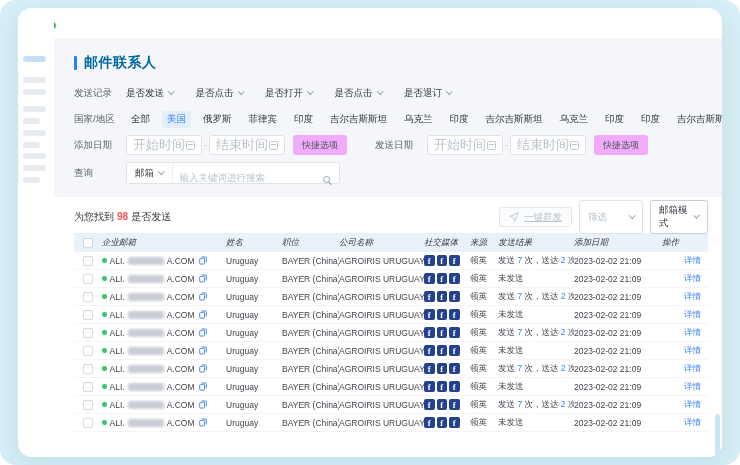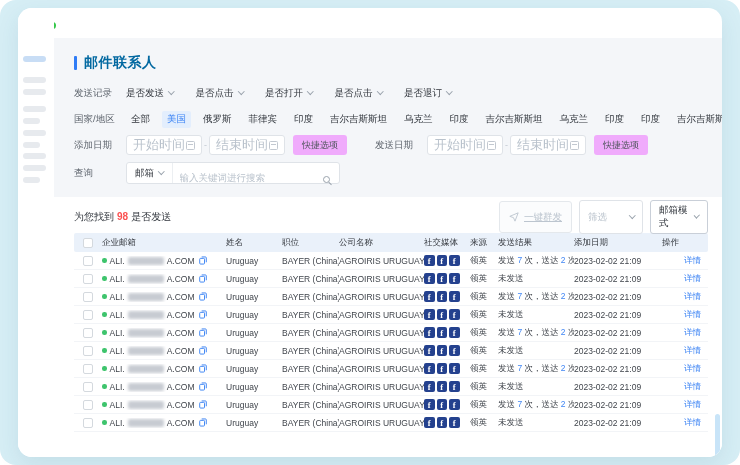--- a/index.html
+++ b/index.html
@@ -75,30 +75,30 @@
   .query-input::placeholder { color:#b9c2cc; }
   .mag { position:relative; width:7px; height:7px; border:1.2px solid #9aa3ad; border-radius:50%; margin-right:9px; flex:0 0 auto; }
   .mag::after { content:""; position:absolute; width:4px; height:1.2px; background:#9aa3ad; bottom:-2px; right:-3px; transform:rotate(45deg); }
 
   
   .results { background:#fff; flex:1; padding:8px 14px 0 20px; position:relative; }
   .summary-row { display:flex; align-items:center; justify-content:space-between; height:24px; margin-bottom:4px; }
   .summary { font-size:10px; color:#30353c; }
   .count { color:#fa5151; font-weight:bold; margin:0 3px; }
   .act-btns { display:flex; gap:7px; align-items:center; }
-  .btn-dis { display:flex; align-items:center; gap:5px; height:32px; padding:0 9px; background:#fbfcfd;
+  .btn-dis { display:flex; align-items:center; gap:5px; height:20px; padding:0 9px; background:#fbfcfd;
     border:1px solid #e4e8ec; border-radius:3px; font-size:9.5px; color:#bcc5cf; cursor:not-allowed;text-decoration:underline; }
   .sel { display:flex; align-items:center; justify-content:space-between; height:22px; background:#fff;
     border:1px solid #dfe3e8; border-radius:3px; font-size:9.5px; padding:16px 8px; cursor:pointer; }
   .sel-filter { width:64px; color:#b9c2cc; }
   .sel-mode { width:58px; color:#2e333a; border-color:#c9cfd8; }
 
   .t-head, .t-row { display:grid; grid-template-columns:28px 124px 56px 57px 85px 46px 28px 76px 82px 53px;
     align-items:center; }
-  .t-head { height:19px; background:#eaf1fa; font-size:8.5px; color:#32363c; border-radius:2px; }
+  .t-head { height:19px; background:#eaf1fa; font-size:8.5px; color:#32363c; border-radius:2px;font-style:italic; }
   .t-row { height:18px; border-bottom:1px solid #f2f4f7; font-size:8.5px; color:#40454c; }
   .cell { overflow:hidden; white-space:nowrap; }
   .cb { width:10px; height:10px; border:1px solid #d4d9de; border-radius:2px; background:#fff; margin-left:9px; cursor:pointer; }
   .email-cell { display:flex; align-items:center; gap:3px; }
   .dot { width:4.5px; height:4.5px; border-radius:50%; background:#3ec46d; flex:0 0 auto; }
   .blurred { display:inline-block; width:36px; height:8px; background:#c7cbd2; border-radius:2px; filter:blur(1.6px); }
   .copy-ic { flex:0 0 auto; margin-left:1px; }
   .socials { display:flex; gap:2px; }
   .fb { width:10.5px; height:10.5px; background:#24418e; border-radius:2px; color:#fff; display:flex;
     align-items:center; justify-content:center; font-size:8.5px; font-weight:bold; font-family:"Liberation Serif",serif; }

